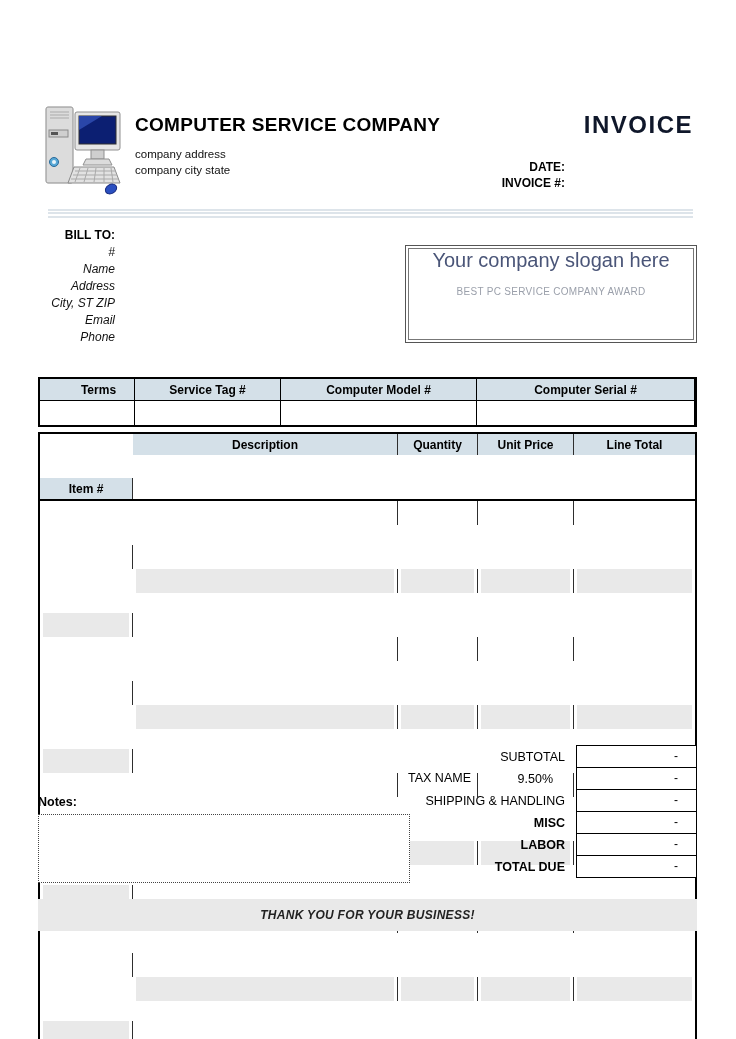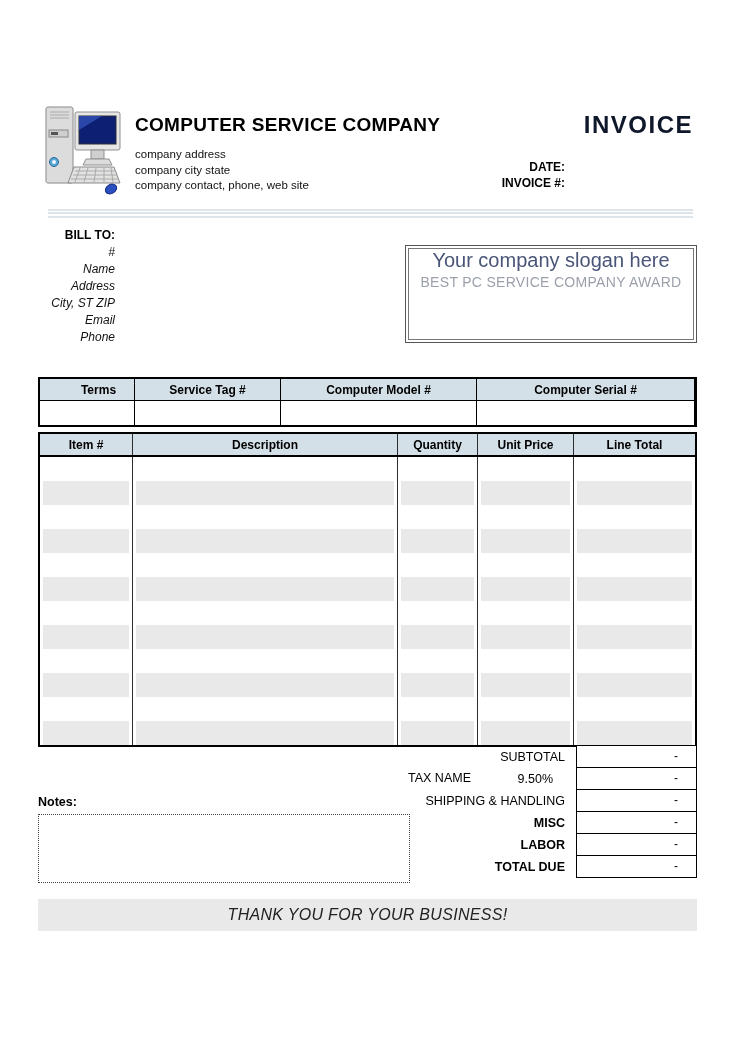--- a/index.html
+++ b/index.html
@@ -28,21 +28,21 @@
   #billto { position:absolute; top:228px; left:0; width:77px; text-align:right; }
   #billto-label { font-size:12px; font-weight:bold; margin-bottom:2px; }
   .billto-line { font-size:12px; font-style:italic; line-height:17px; color:#111; }
 
   
   #slogan-box { position:absolute; top:245px; left:367px; width:292px; height:98px;
                 border:1px solid #555; padding:2px; background:#fff; }
   #slogan-inner { width:100%; height:100%; border:1px solid #777; display:flex;
                   flex-direction:column; align-items:center; justify-content:flex-start; }
   #slogan-line1 { font-size:20px; color:#4a5578; }
-  #slogan-line2 { font-size:14px; color:#9ba0ab; letter-spacing:.3px; margin-top:2px; }
+  #slogan-line2 { font-size:10px; color:#9ba0ab; letter-spacing:.3px; margin-top:14px; }
 
   
   #terms-table { position:absolute; top:377px; left:0; width:659px; border:2px solid #000; }
   .t-row { display:flex; }
   #terms-head .t-cell { height:21px; background:#d4e0e8; font-size:12px; font-weight:bold;
                         display:flex; align-items:center; justify-content:center;
                         border-right:1px solid #000; }
   #terms-body .t-cell { height:25px; background:#fff; border-right:1px solid #000;
                         border-top:1px solid #000; }
   .t-cell:last-child { border-right:none; }
@@ -52,21 +52,21 @@
   #items-table { position:absolute; top:432px; left:0; width:659px; border:2px solid #000; }
   #items-head { display:flex; border-bottom:2px solid #000; }
   #items-head .i-cell { height:21px; background:#d4e0e8; font-size:12px; font-weight:bold;
                         display:flex; align-items:center; justify-content:center;
                         border-right:1px solid #2e2e2e; }
   .i-row { display:flex; }
   .i-row .i-cell { height:24px; border-right:1px solid #2e2e2e; }
   .i-cell:last-child { border-right:none !important; }
   .i-row.alt .i-cell { background:#e9e9e9;
                        box-shadow: inset 3px 0 0 #fff, inset -3px 0 0 #fff; }
-  .ic0{width:93px;} .ic1{width:265px;} .ic2{width:80px;} .ic3{width:96px;text-align:center;} .ic4{flex:1;}
+  .ic0{width:93px;margin-top:44px;} .ic1{width:265px;} .ic2{width:80px;} .ic3{width:96px;text-align:center;} .ic4{flex:1;}
 
   
   #totals { position:absolute; top:745px; left:0; width:659px; }
   .tot-row { position:relative; display:flex; height:23px; align-items:center; }
   .tot-label-area { width:538px; text-align:right; padding-right:11px; font-size:12.5px; }
   .tot-label-area.bold { font-weight:bold; }
   .tot-taxname { position:absolute; left:370px; top:0; height:23px; line-height:23px;
                  font-size:12.5px; }
   .tot-rate { padding-right:12px; }
   .tot-value { width:121px; height:23px; border:1px solid #000; background:#fff;
@@ -74,21 +74,21 @@
   .tot-row + .tot-row { margin-top:-1px; }
 
   
   #notes-label { position:absolute; top:795px; left:0; font-size:12.5px; font-weight:bold; }
   #notes-box { position:absolute; top:814px; left:0; width:372px; height:69px;
                border:1px dotted #444; background:#fff; }
 
   
   #footer-bar { position:absolute; top:899px; left:0; width:659px; height:32px;
                 background:#e9e9e9; display:flex; align-items:center; justify-content:center; }
-  #footer-msg { font-size:16px; font-style:italic; color:#222; letter-spacing:.3px; }
+  #footer-msg { font-size:12px; font-style:italic; color:#222; letter-spacing:.3px;font-weight:bold; }
 </style>
 </head>
 <body>
 
 <div id="content">
 
   <svg id="pc-icon" viewBox="0 0 78 94" xmlns="http://www.w3.org/2000/svg">
 
     <rect x="2" y="4" width="27" height="76" rx="2" fill="#dcdcdc" stroke="#8a8a8a"></rect>
     <rect x="2" y="4" width="27" height="76" rx="2" fill="none" stroke="#bfbfbf" stroke-width="0.5"></rect>
@@ -118,21 +118,20 @@
     <line x1="67" y1="65" x2="69" y2="79" stroke="#aaa"></line>
 
     <ellipse cx="67" cy="86" rx="6" ry="4.5" fill="#2a4fc0" stroke="#16297c" transform="rotate(-30 67 86)"></ellipse>
   </svg>
 
   <div id="company-block">
     <div id="company-name">COMPUTER SERVICE COMPANY</div>
     <div id="company-address">
         <div class="addr-line">company address</div>
         <div class="addr-line">company city state</div>
-        <div class="addr-line">company contact, phone, web site</div>
       </div>
   </div>
 
   <div id="invoice-title">INVOICE</div>
 
   <div id="date-block">
     <div>DATE:</div>
     <div>INVOICE #:</div>
   </div>
 

